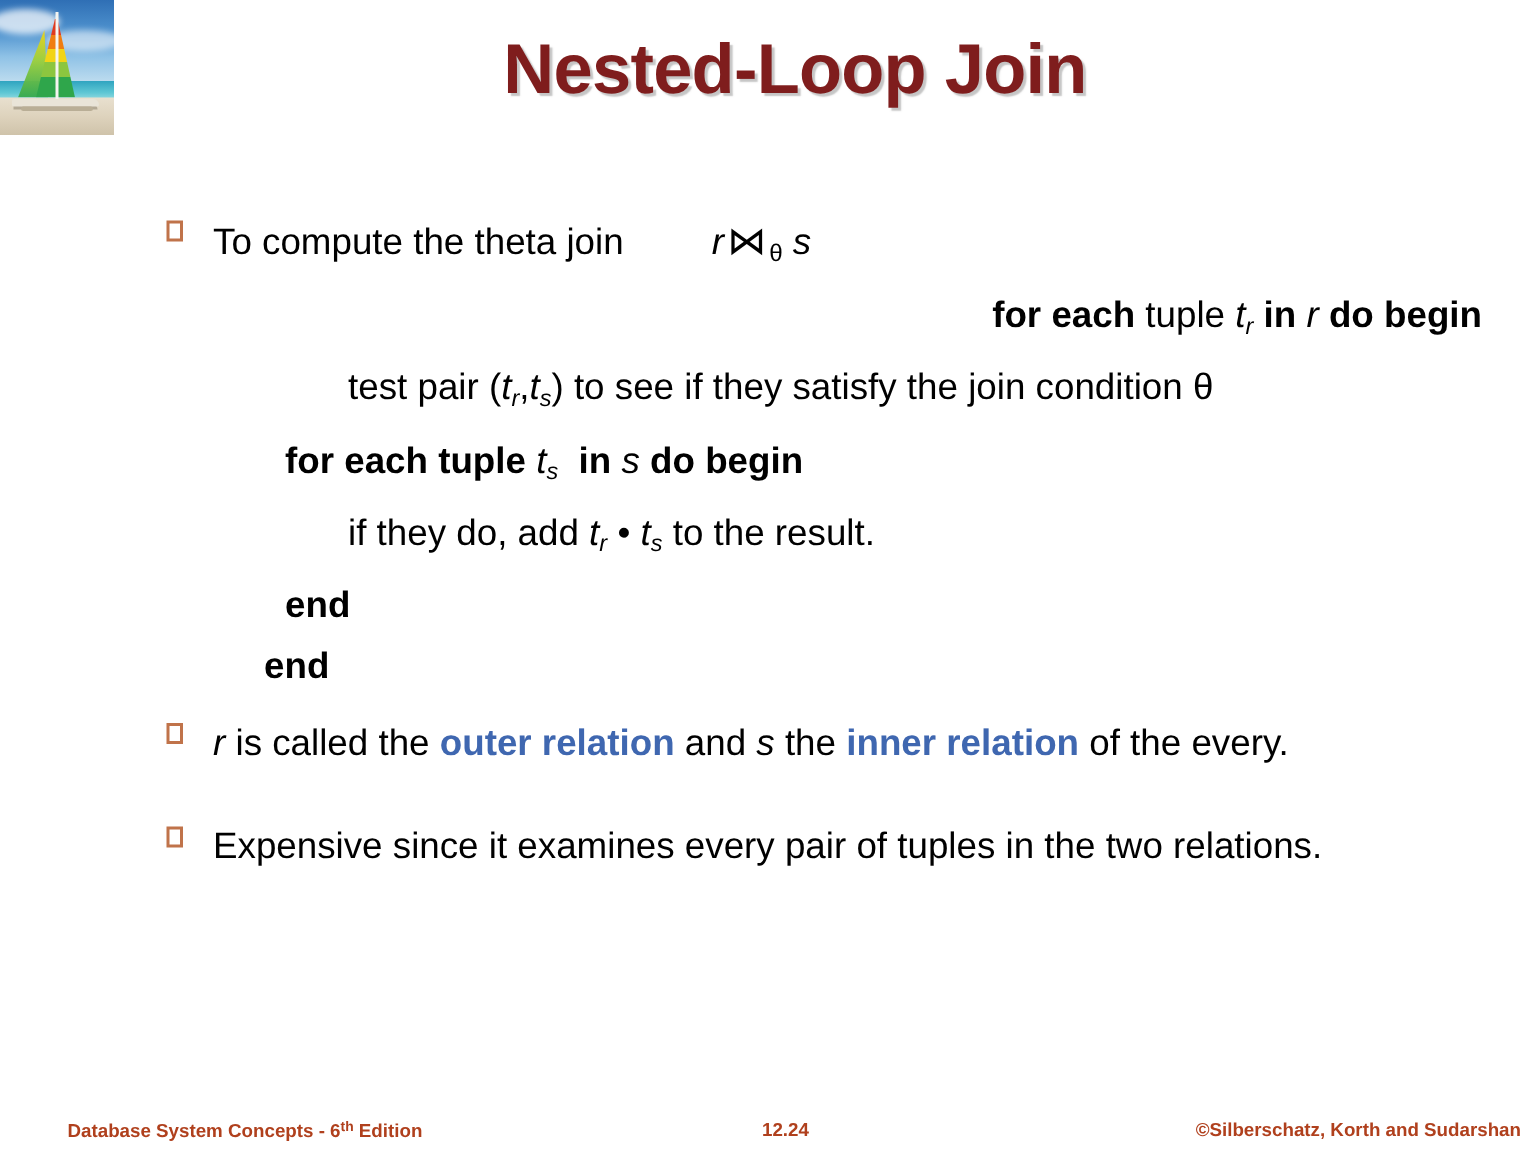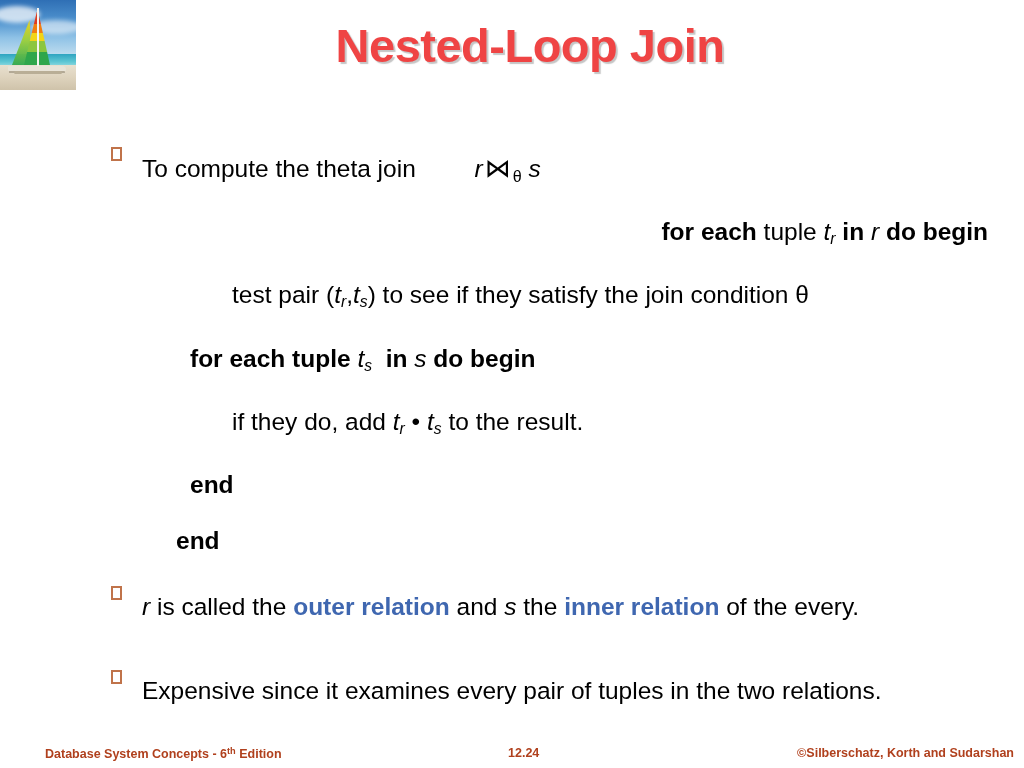--- a/index.html
+++ b/index.html
@@ -87,21 +87,21 @@
   
   #title {
     position: absolute;
     left: 90px;
     top: 18px;
     width: 880px;
     text-align: center;
     font-size: 47px;
     font-weight: bold;
     letter-spacing: -0.5px;
-    color: #ef4444;
+    color: #7f1d1d;
     text-shadow: 2px 2px 1px rgba(150,150,150,.55);
     white-space: nowrap;
   }
 
   
   #content {
     position: absolute;
     left: 108px;
     top: 140px;
     width: 880px;
@@ -115,21 +115,21 @@
     position: absolute;
     left: 3px;
     top: 7px;
     width: 11px;
     height: 14px;
     border: 2px solid #c0734a;
     box-sizing: border-box;
   }
   .line {
     font-size: 24.5px;
-    line-height: 56px;
+    line-height: 41px;
     color: #000000;
     white-space: nowrap;
   }
   .line.wrap { white-space: normal; }
   .b { font-weight: bold; }
   .i { font-style: italic; }
   .blue { color: #3f67b0; font-weight: bold; }
   sub { font-size: .64em; font-style: italic; vertical-align: -0.28em; }
   .sym-join {
     font-size: 26px;

